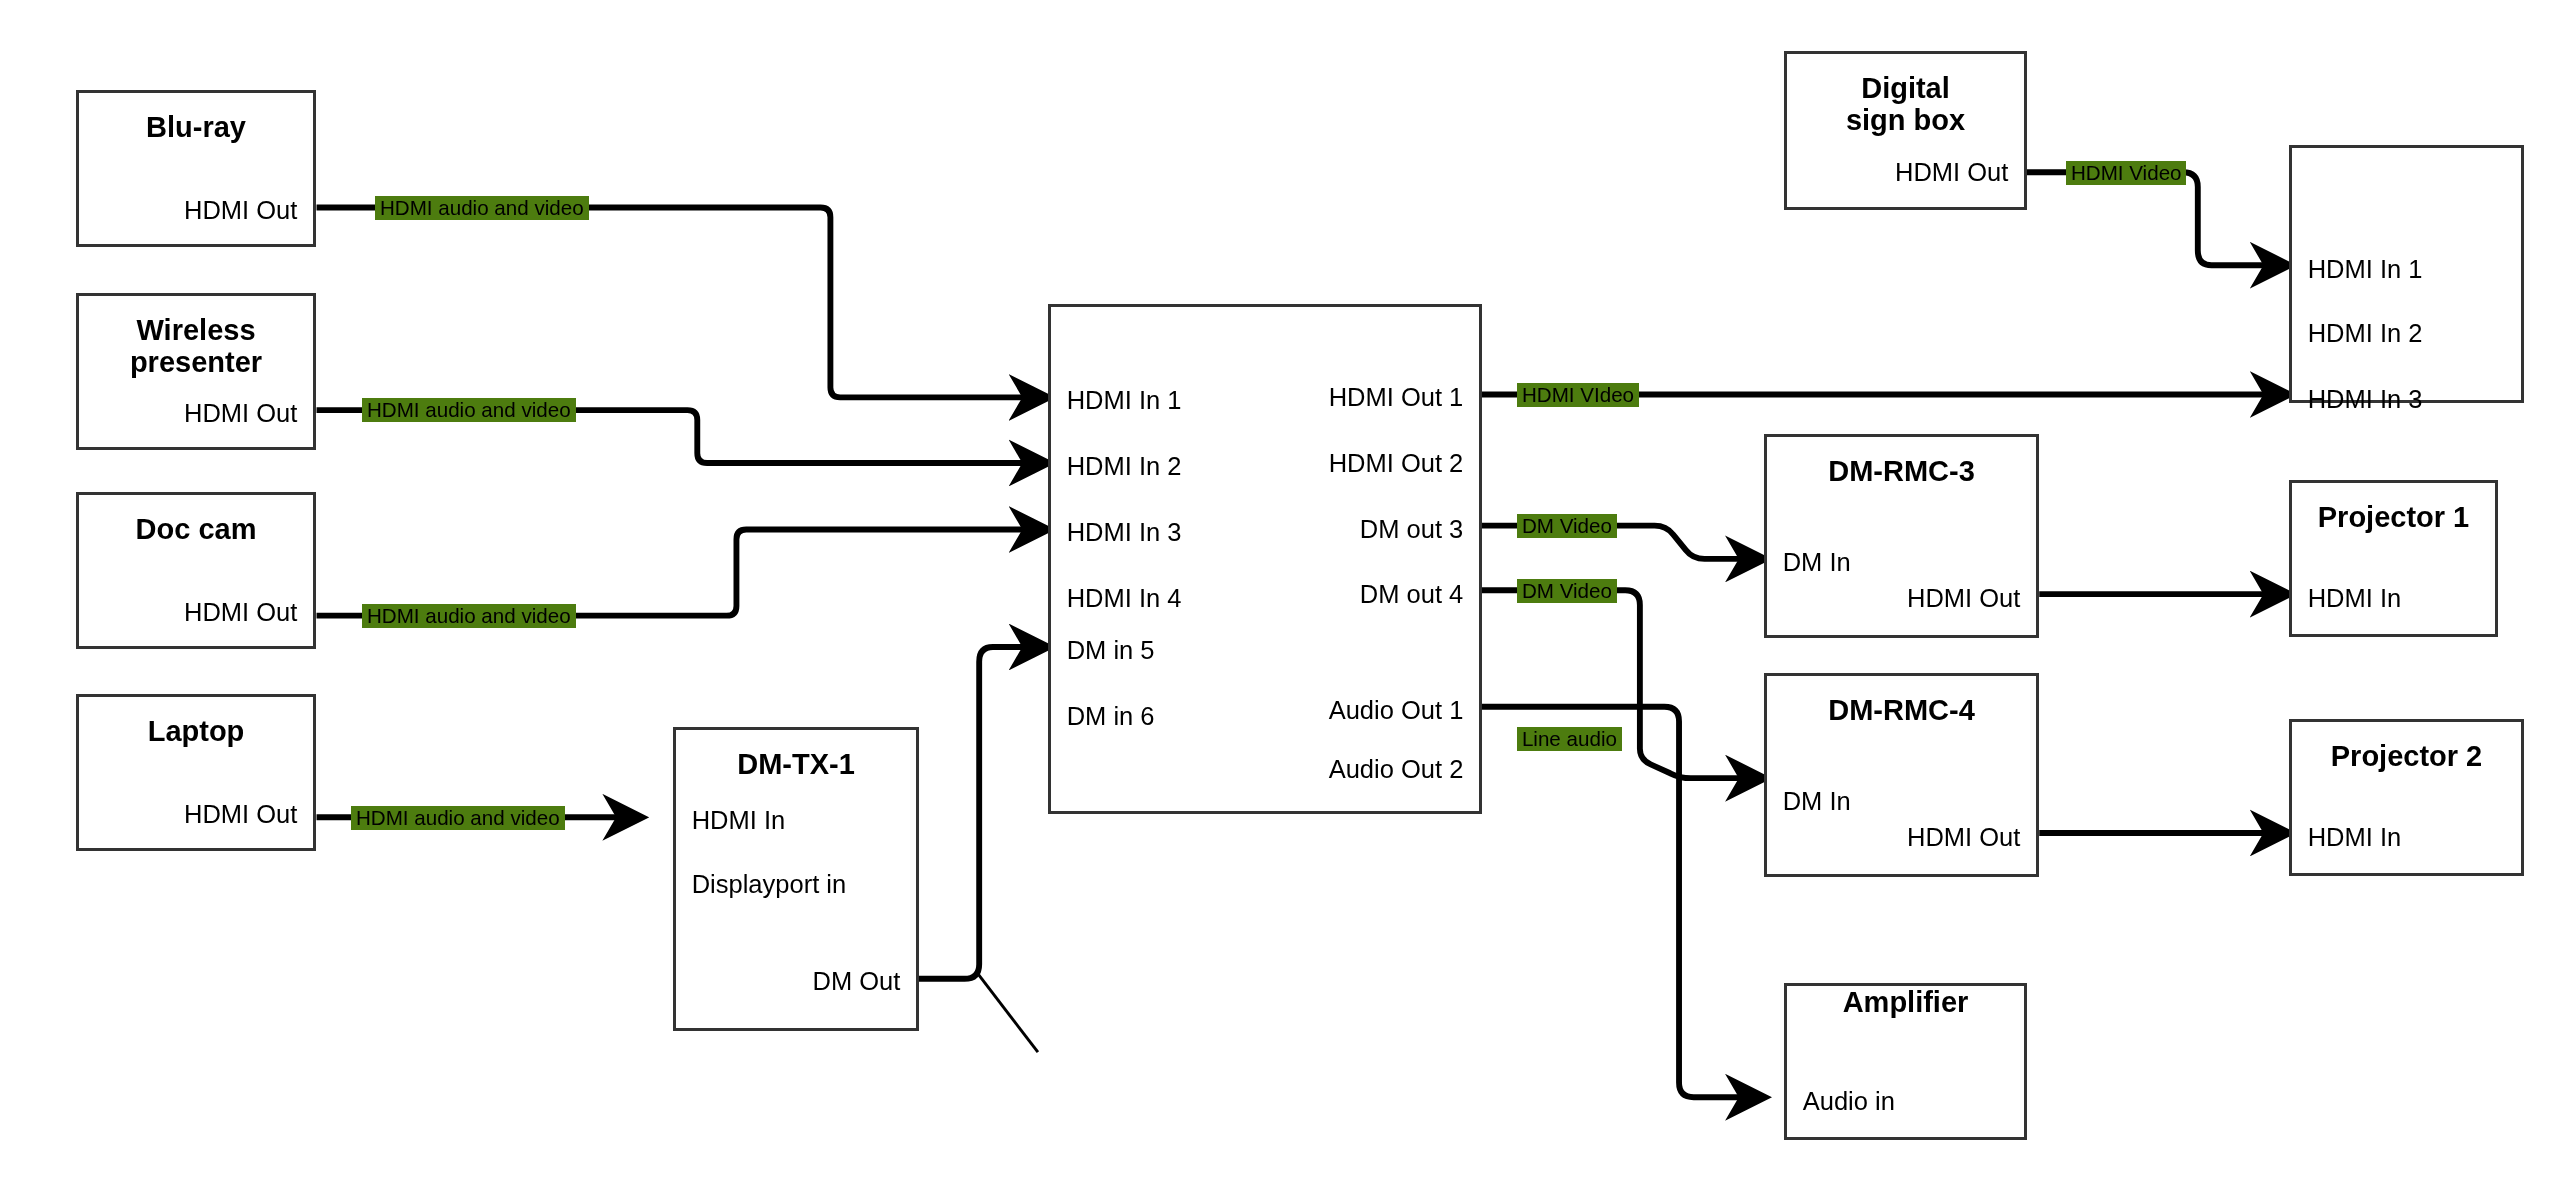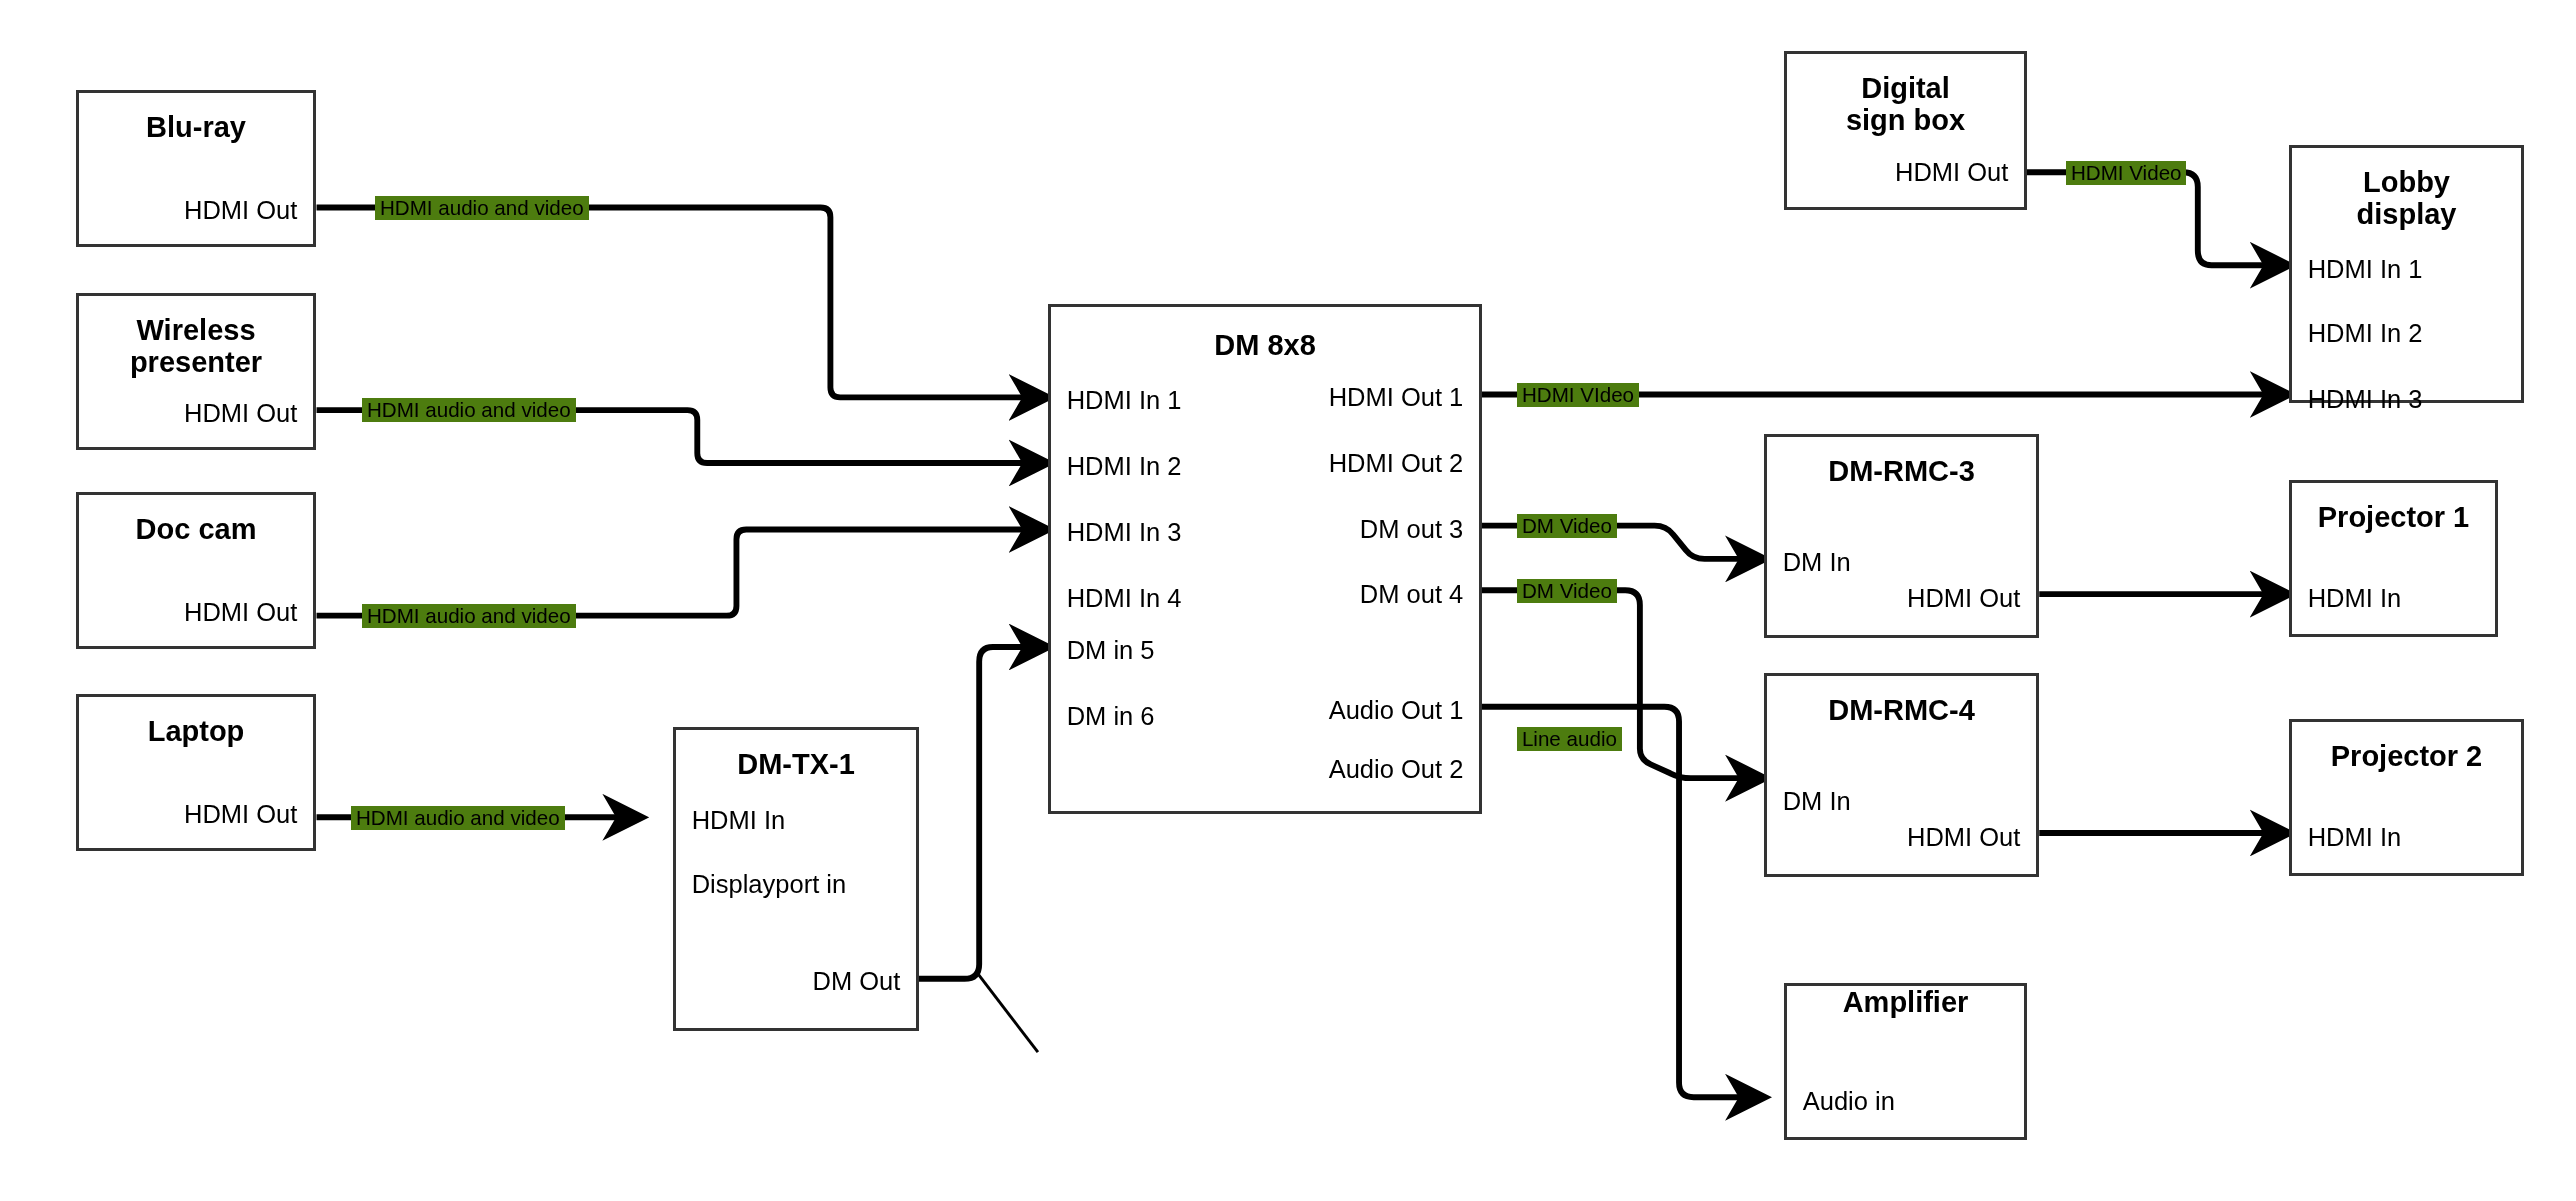--- a/index.html
+++ b/index.html
@@ -134,42 +134,40 @@
   </div>
 
   <div class="node" style="left:641px; top:727px; width:246px; height:304px;margin-left:32px;">
     <div class="node-title" style="top:17.6px;">DM-TX-1</div>
     <div class="port left" style="top:76px;">HDMI In</div>
     <div class="port left" style="top:140px;">Displayport in</div>
     <div class="port right" style="top:237px;">DM Out</div>
   </div>
 
   <div class="node" style="left:1048px; top:304px; width:434px; height:510px;">
-    <div class="node-title" style="top:21.5px;">DM 8x8</div>
     <div class="port left" style="top:79px;">HDMI In 1</div>
     <div class="port left" style="top:145px;">HDMI In 2</div>
     <div class="port left" style="top:211px;">HDMI In 3</div>
     <div class="port left" style="top:277px;">HDMI In 4</div>
     <div class="port left" style="top:329px;">DM in 5</div>
     <div class="port left" style="top:395px;">DM in 6</div>
     <div class="port right" style="top:76px;">HDMI Out 1</div>
     <div class="port right" style="top:142px;">HDMI Out 2</div>
     <div class="port right" style="top:208px;">DM out 3</div>
     <div class="port right" style="top:273px;">DM out 4</div>
     <div class="port right" style="top:389px;">Audio Out 1</div>
     <div class="port right" style="top:448px;">Audio Out 2</div>
   </div>
 
   <div class="node" style="left:1784px; top:51px; width:243px; height:159px;">
     <div class="node-title" style="top:17.6px; padding:0 41px;">Digital sign box</div>
     <div class="port right" style="top:104px;">HDMI Out</div>
   </div>
 
   <div class="node" style="left:2289px; top:145px; width:235px; height:258px;">
-    <div class="node-title" style="top:17.6px; padding:0 45px;">Lobby display</div>
     <div class="port left" style="top:107px;">HDMI In 1</div>
     <div class="port left" style="top:171px;">HDMI In 2</div>
     <div class="port left" style="top:237px;">HDMI In 3</div>
   </div>
 
   <div class="node" style="left:1764px; top:434px; width:275px; height:204px;">
     <div class="node-title" style="top:17.6px;">DM-RMC-3</div>
     <div class="port left" style="top:111px;">DM In</div>
     <div class="port right" style="top:147px;">HDMI Out</div>
   </div>

